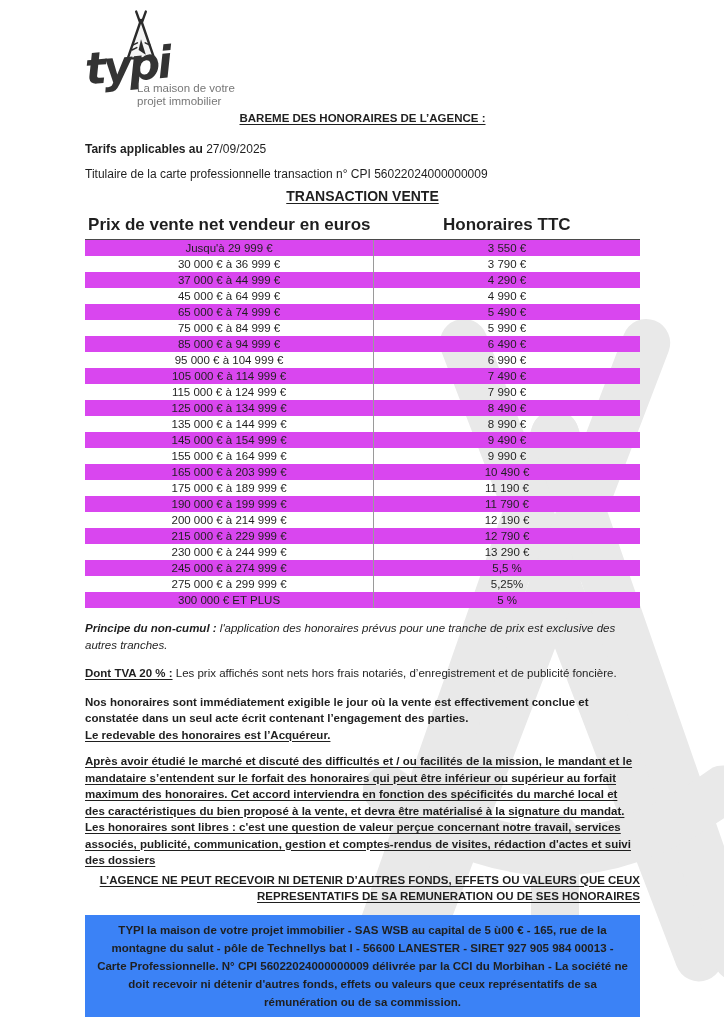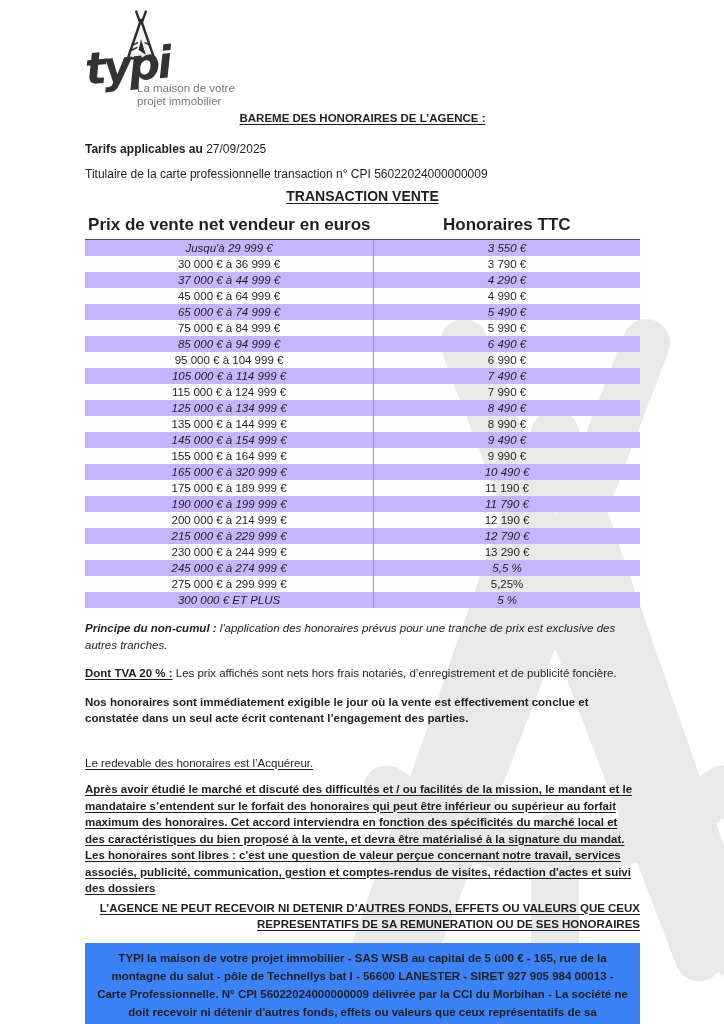--- a/index.html
+++ b/index.html
@@ -28,27 +28,27 @@
   .section-title { text-align:center; font-weight:bold; font-size:14px; margin-top:7px;
                text-decoration:underline; text-underline-offset:2px; }
   .b { font-weight:bold; }
   .u { text-decoration:underline; text-underline-offset:2px; }
   
   table.fees { width:100%; border-collapse:collapse; margin-top:9px; font-size:11.5px; }
   table.fees th { font-weight:bold; text-align:center; padding:2px 2px 4px 2px;
                   border-bottom:1.5px solid #4a4a4a; font-size:17px; }
   table.fees td { text-align:center; padding:0 2px; height:16px; font-size:11.5px; }
   table.fees tbody td:first-child { border-right:1px solid #9a9a9a; width:52%; }
-  table.fees tbody tr.alt { background:#c4b5fd;font-style:italic; }
+  table.fees tbody tr.alt { background:#d946ef; }
   
   .para { font-size:11.5px; line-height:16.5px; }
   .p-noncumul { margin-top:12px;font-style:italic; }
   .p-tva      { margin-top:12px; }
   .p-exigible { margin-top:12px; font-weight:bold; }
-  .p-redevable{ margin-top:28px; font-weight:normal; }
+  .p-redevable{ margin-top:0; font-weight:bold; }
   .p-accord   { margin-top:10px; font-weight:bold; }
   .p-caps     { margin-top:3px; font-weight:bold;text-align:right; }
   
   .footer-box { margin-top:10px; background:#3b82f6; text-align:center; font-weight:bold;
                 font-size:11.5px; line-height:18px; padding:6px 12px; }
 </style>
 </head>
 <body>
 
 <div class="page">
@@ -170,21 +170,21 @@
         <td>145 000 € à 154 999 €</td>
         <td>9 490 €</td>
       </tr>
 
       <tr>
         <td>155 000 € à 164 999 €</td>
         <td>9 990 €</td>
       </tr>
 
       <tr class="alt">
-        <td>165 000 € à 320 999 €</td>
+        <td>165 000 € à 203 999 €</td>
         <td>10 490 €</td>
       </tr>
 
       <tr>
         <td>175 000 € à 189 999 €</td>
         <td>11 190 €</td>
       </tr>
 
       <tr class="alt">
         <td>190 000 € à 199 999 €</td>

